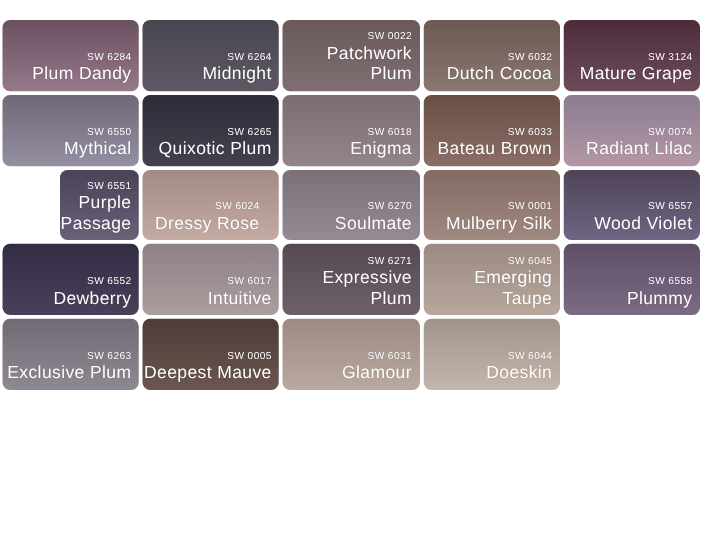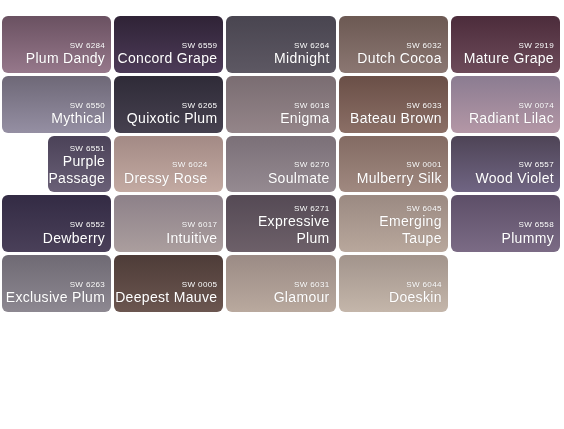--- a/index.html
+++ b/index.html
@@ -61,41 +61,41 @@
 </head>
 <body>
 
 <div id="palette-grid">
     <div class="swatch" style="background: linear-gradient(rgb(106, 81, 97) 0%, rgb(150, 120, 139) 100%);">
       <div class="swatch-label" style="color: rgb(255, 255, 255);">
         <span class="swatch-code">SW 6284</span>
         <span class="swatch-name">Plum Dandy</span>
       </div>
     </div>
-    <div class="swatch" style="background: linear-gradient(rgb(47, 35, 54) 0%, rgb(77, 59, 88) 100%);">
-      <div class="swatch-label" style="color: rgb(255, 255, 255);">
-        <span class="swatch-code">SW 6559</span>
-        <span class="swatch-name">Concord Grape</span>
-      </div>
-    </div>
     <div class="swatch" style="background: linear-gradient(rgb(73, 69, 80) 0%, rgb(93, 88, 99) 100%);">
       <div class="swatch-label" style="color: rgb(255, 255, 255);">
         <span class="swatch-code">SW 6264</span>
         <span class="swatch-name">Midnight</span>
       </div>
     </div>
+    <div class="swatch" style="background: linear-gradient(rgb(106, 89, 91) 0%, rgb(128, 111, 114) 100%);">
+      <div class="swatch-label" style="color: rgb(255, 255, 255);">
+        <span class="swatch-code">SW 0022</span>
+        <span class="swatch-name">Patchwork Plum</span>
+      </div>
+    </div>
     <div class="swatch" style="background: linear-gradient(rgb(108, 89, 83) 0%, rgb(139, 119, 114) 100%);">
       <div class="swatch-label" style="color: rgb(255, 255, 255);">
         <span class="swatch-code">SW 6032</span>
         <span class="swatch-name">Dutch Cocoa</span>
       </div>
     </div>
     <div class="swatch" style="background: linear-gradient(rgb(76, 44, 59) 0%, rgb(109, 75, 90) 100%);">
       <div class="swatch-label" style="color: rgb(255, 255, 255);">
-        <span class="swatch-code">SW 2919</span>
+        <span class="swatch-code">SW 3124</span>
         <span class="swatch-name">Mature Grape</span>
       </div>
     </div>
     <div class="swatch" style="background: linear-gradient(rgb(110, 104, 119) 0%, rgb(149, 143, 163) 100%);">
       <div class="swatch-label" style="color: rgb(255, 255, 255);">
         <span class="swatch-code">SW 6550</span>
         <span class="swatch-name">Mythical</span>
       </div>
     </div>
     <div class="swatch" style="background: linear-gradient(rgb(47, 43, 56) 0%, rgb(70, 65, 79) 100%);">

